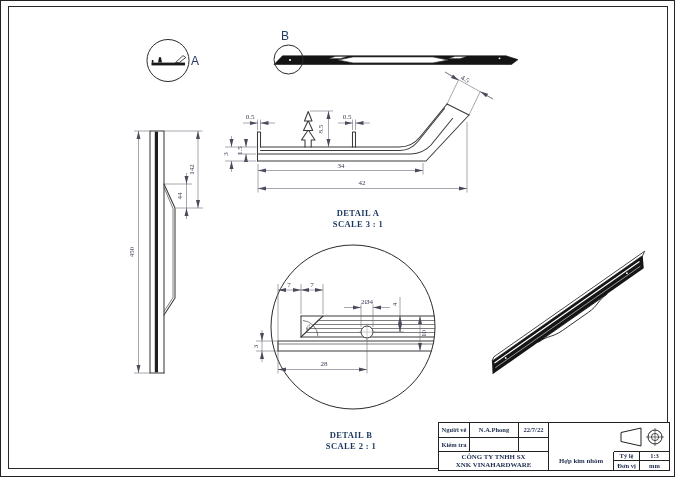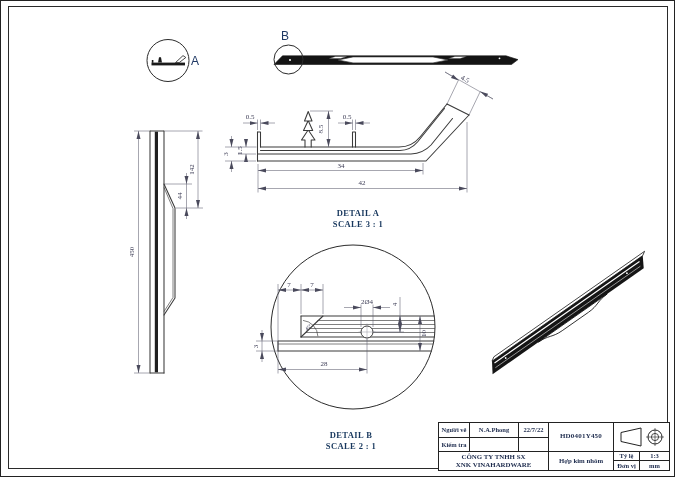--- a/index.html
+++ b/index.html
@@ -249,21 +249,20 @@
     </g>
   </svg>
 
   <div class="tblock">
     <div class="tb-cell br bb" style="left:0;top:0;width:31px;height:14.5px">Người vẽ</div>
     <div class="tb-cell br bb" style="left:31px;top:0;width:49px;height:14.5px">N.A.Phong</div>
     <div class="tb-cell br bb" style="left:80px;top:0;width:30px;height:14.5px">22/7/22</div>
     <div class="tb-cell br bb" style="left:0;top:14.5px;width:31px;height:14.5px">Kiểm tra</div>
     <div class="tb-cell br bb" style="left:31px;top:14.5px;width:49px;height:14.5px"></div>
     <div class="tb-cell br bb" style="left:80px;top:14.5px;width:30px;height:14.5px"></div>
-    <div class="tb-cell br bb pn" style="left:110px;top:0;width:65px;height:29px">HD0401Y450</div>
     <div class="tb-cell bb" style="left:175px;top:0;width:55px;height:29px">
       <svg width="55" height="28" viewBox="0 0 55 28">
         <polygon points="7,9.5 27,5 27,23 7,18.5" fill="none" stroke="#222" stroke-width="1"></polygon>
         <g>
           <circle cx="41" cy="14" r="7" fill="none" stroke="#222" stroke-width="1"></circle>
           <circle cx="41" cy="14" r="3.6" fill="none" stroke="#222" stroke-width="0.8"></circle>
           <line x1="32" y1="14" x2="50" y2="14" stroke="#222" stroke-width="0.6"></line>
           <line x1="41" y1="5" x2="41" y2="23" stroke="#222" stroke-width="0.6"></line>
         </g>
       </svg>

